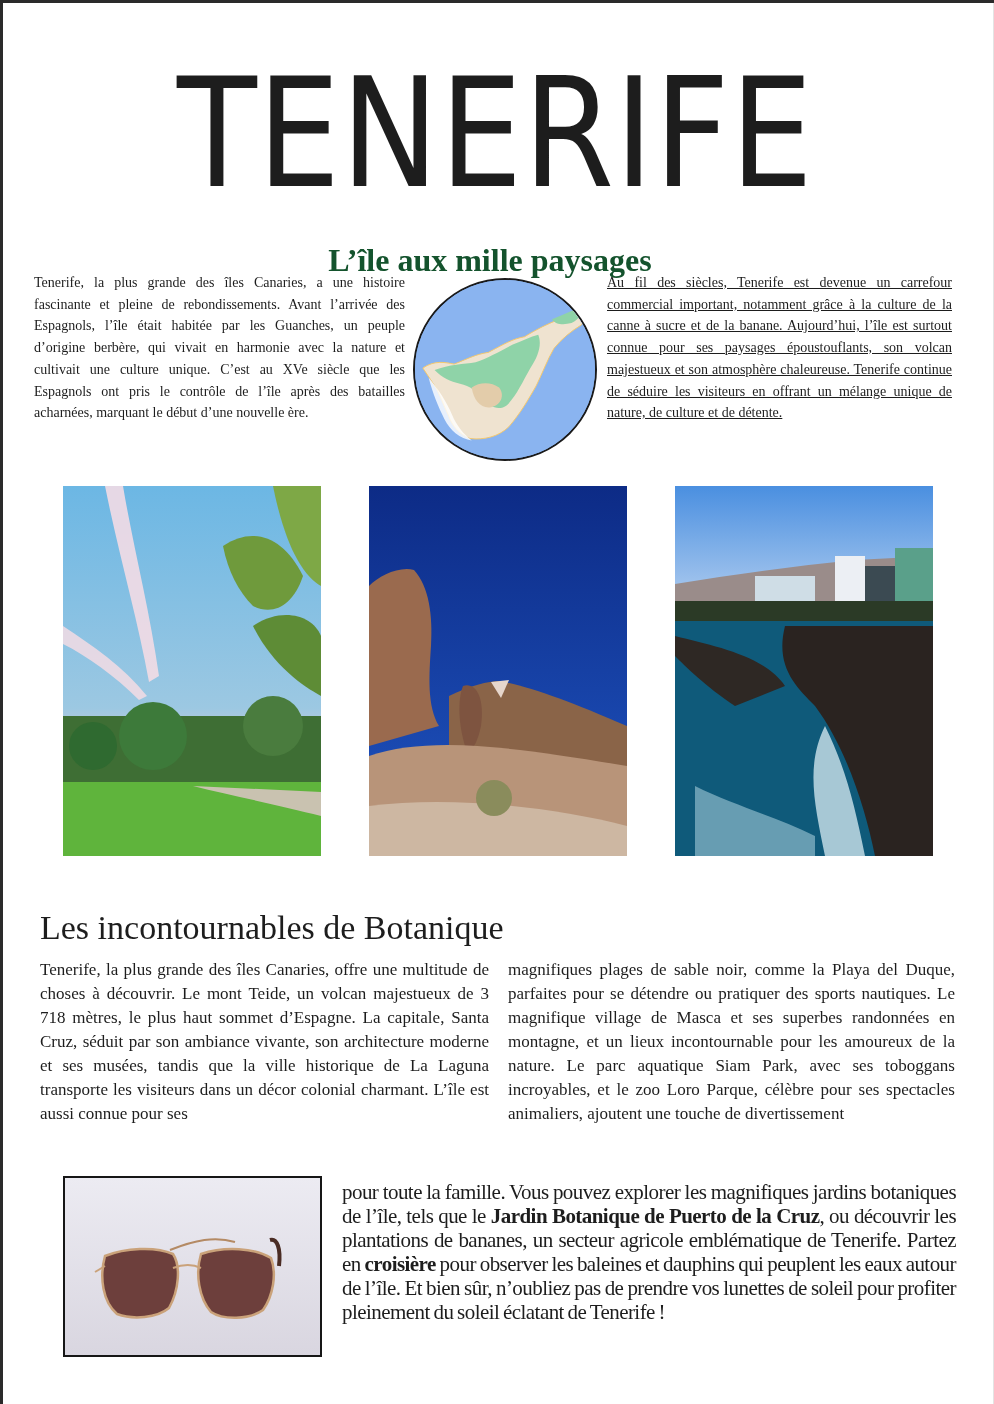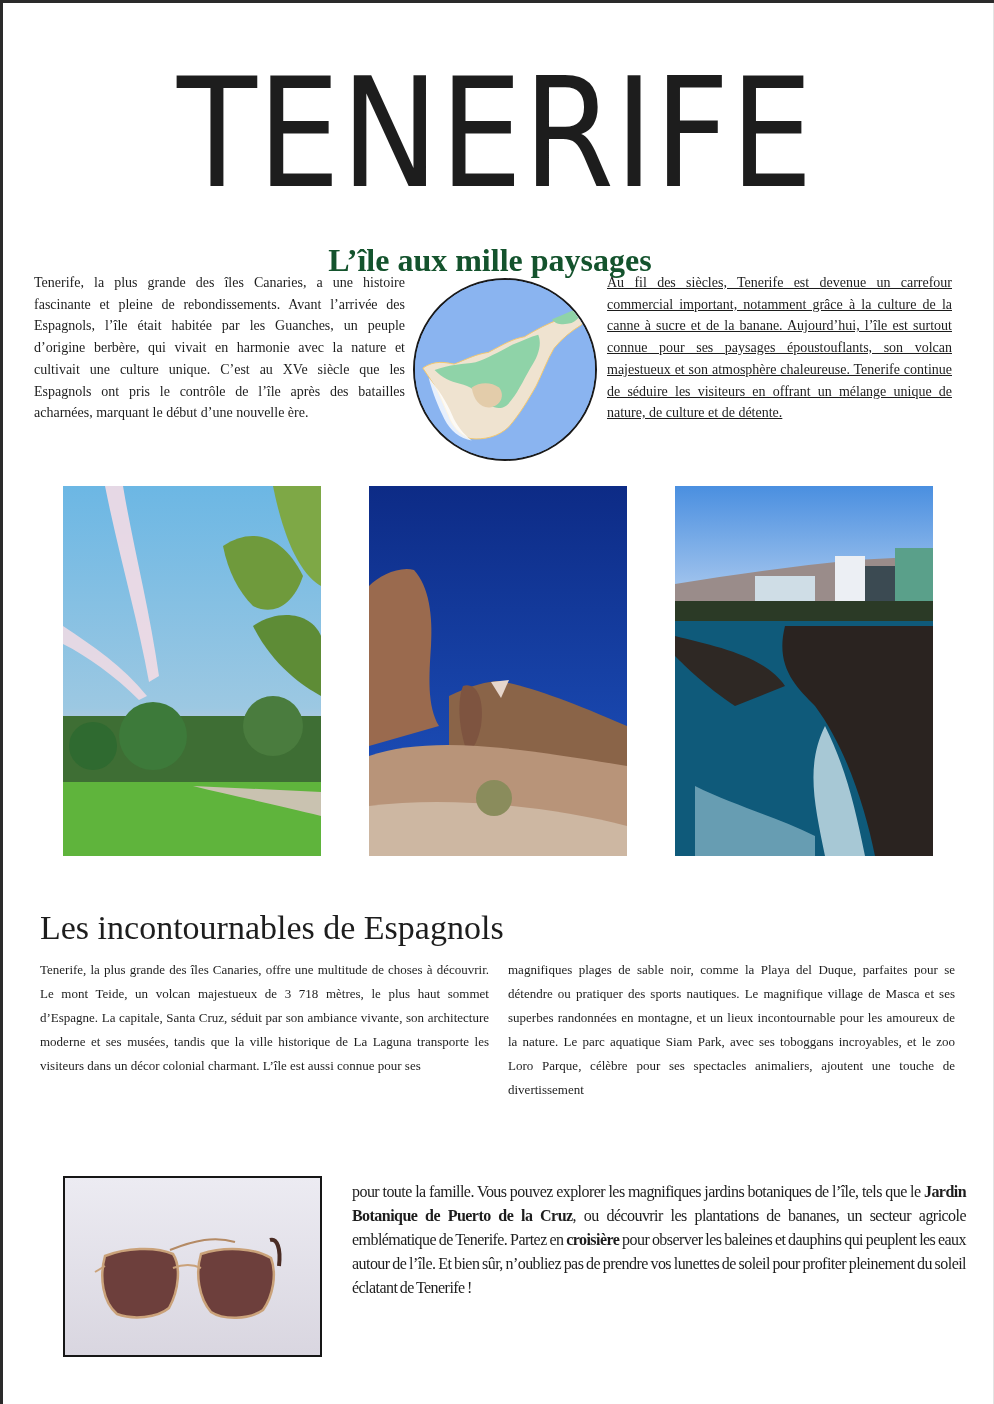--- a/index.html
+++ b/index.html
@@ -39,35 +39,35 @@
   .photo svg { display: block; width: 100%; height: 100%; }
   .photo-1 { left: 63px; }
   .photo-2 { left: 369px; }
   .photo-3 { left: 675px; }
 
   .section-heading {
     position: absolute; left: 40px; top: 906px; font-size: 34px; line-height: 44px;
     font-weight: normal; color: #1d1d1d; white-space: nowrap;
   }
   .body2 {
-    position: absolute; font-size: 13px; line-height: 24px; text-align: justify; color: #1d1d1d;
+    position: absolute; font-size: 17px; line-height: 24px; text-align: justify; color: #1d1d1d;
   }
   .body2-left { left: 40px; top: 958px; width: 449px; }
   .body2-right { left: 508px; top: 958px; width: 447px; }
   .body2 b { font-weight: normal; }
 
   .sunglasses {
     position: absolute; left: 63px; top: 1176px; width: 259px; height: 181px;
     border: 2px solid #161616; overflow: hidden; background: #e8e6ee;
   }
   .sunglasses svg { display: block; width: 100%; height: 100%; }
 
   .body3 {
-    position: absolute; left: 352px; top: 1180px; width: 614px;
-    font-size: 16px; line-height: 24px; text-align: justify; color: #1d1d1d;
+    position: absolute; left: 342px; top: 1180px; width: 614px;
+    font-size: 21px; line-height: 24px; text-align: justify; color: #1d1d1d;
     letter-spacing: -0.55px; word-spacing: -1px;
   }
   .body3 b { font-weight: bold; }
 </style>
 </head>
 <body>
 
 <div class="frame-top"></div>
 <div class="frame-left"></div>
 <div class="frame-right"></div>
@@ -149,21 +149,21 @@
     <rect x="220" y="62" width="38" height="82" fill="#5aa08a"></rect>
     <rect x="0" y="115" width="258" height="20" fill="#2b3a26"></rect>
     <rect x="0" y="135" width="258" height="235" fill="#0f5a7a"></rect>
     <path d="M110,140 L258,140 L258,370 L200,370 C190,320 170,260 140,220 C120,200 100,180 110,140 Z" fill="#2a2320"></path>
     <path d="M0,150 C40,160 90,170 110,200 L60,220 C30,200 10,180 0,170 Z" fill="#2e2824"></path>
     <path d="M150,240 C170,280 180,320 190,370 L150,370 C140,320 130,280 150,240 Z" fill="#dbeef4" opacity="0.75"></path>
     <path d="M20,300 C60,320 100,330 140,350 L140,370 L20,370 Z" fill="#bfe0ea" opacity="0.5"></path>
   </svg>
 </div>
 
-<h2 class="section-heading">Les incontournables de Espagnols</h2>
+<h2 class="section-heading">Les incontournables de Botanique</h2>
 
 <p class="body2 body2-left" lang="fr"><span>Tenerife, la plus grande des îles Canaries, offre une multitude de choses à découvrir. Le </span><b>mont Teide</b><span>, un volcan majestueux de 3 718 mètres, le plus haut sommet d’Espagne. La capitale, </span><b>Santa Cruz</b><span>, séduit par son ambiance vivante, son architecture moderne et ses musées, tandis que la ville historique de </span><b>La Laguna</b><span> transporte les visiteurs dans un décor colonial charmant. L’île est aussi connue pour ses</span></p>
 
 <p class="body2 body2-right" lang="fr"><span>magnifiques plages de sable noir, comme la </span><b>Playa del Duque</b><span>, parfaites pour se détendre ou pratiquer des sports nautiques. Le magnifique village de </span><b>Masca</b><span> et ses superbes randonnées en montagne, et un lieux incontournable pour les amoureux de la nature. Le parc aquatique </span><b>Siam Park</b><span>, avec ses toboggans incroyables, et le zoo </span><b>Loro Parque</b><span>, célèbre pour ses spectacles animaliers, ajoutent une touche de divertissement</span></p>
 
 <div class="sunglasses" aria-label="Lunettes de soleil aux verres bruns">
   <svg viewBox="0 0 255 177" preserveAspectRatio="none">
     <defs>
       <linearGradient id="bg4" x1="0" y1="0" x2="0" y2="1">
         <stop offset="0" stop-color="#ecebf2"></stop>

